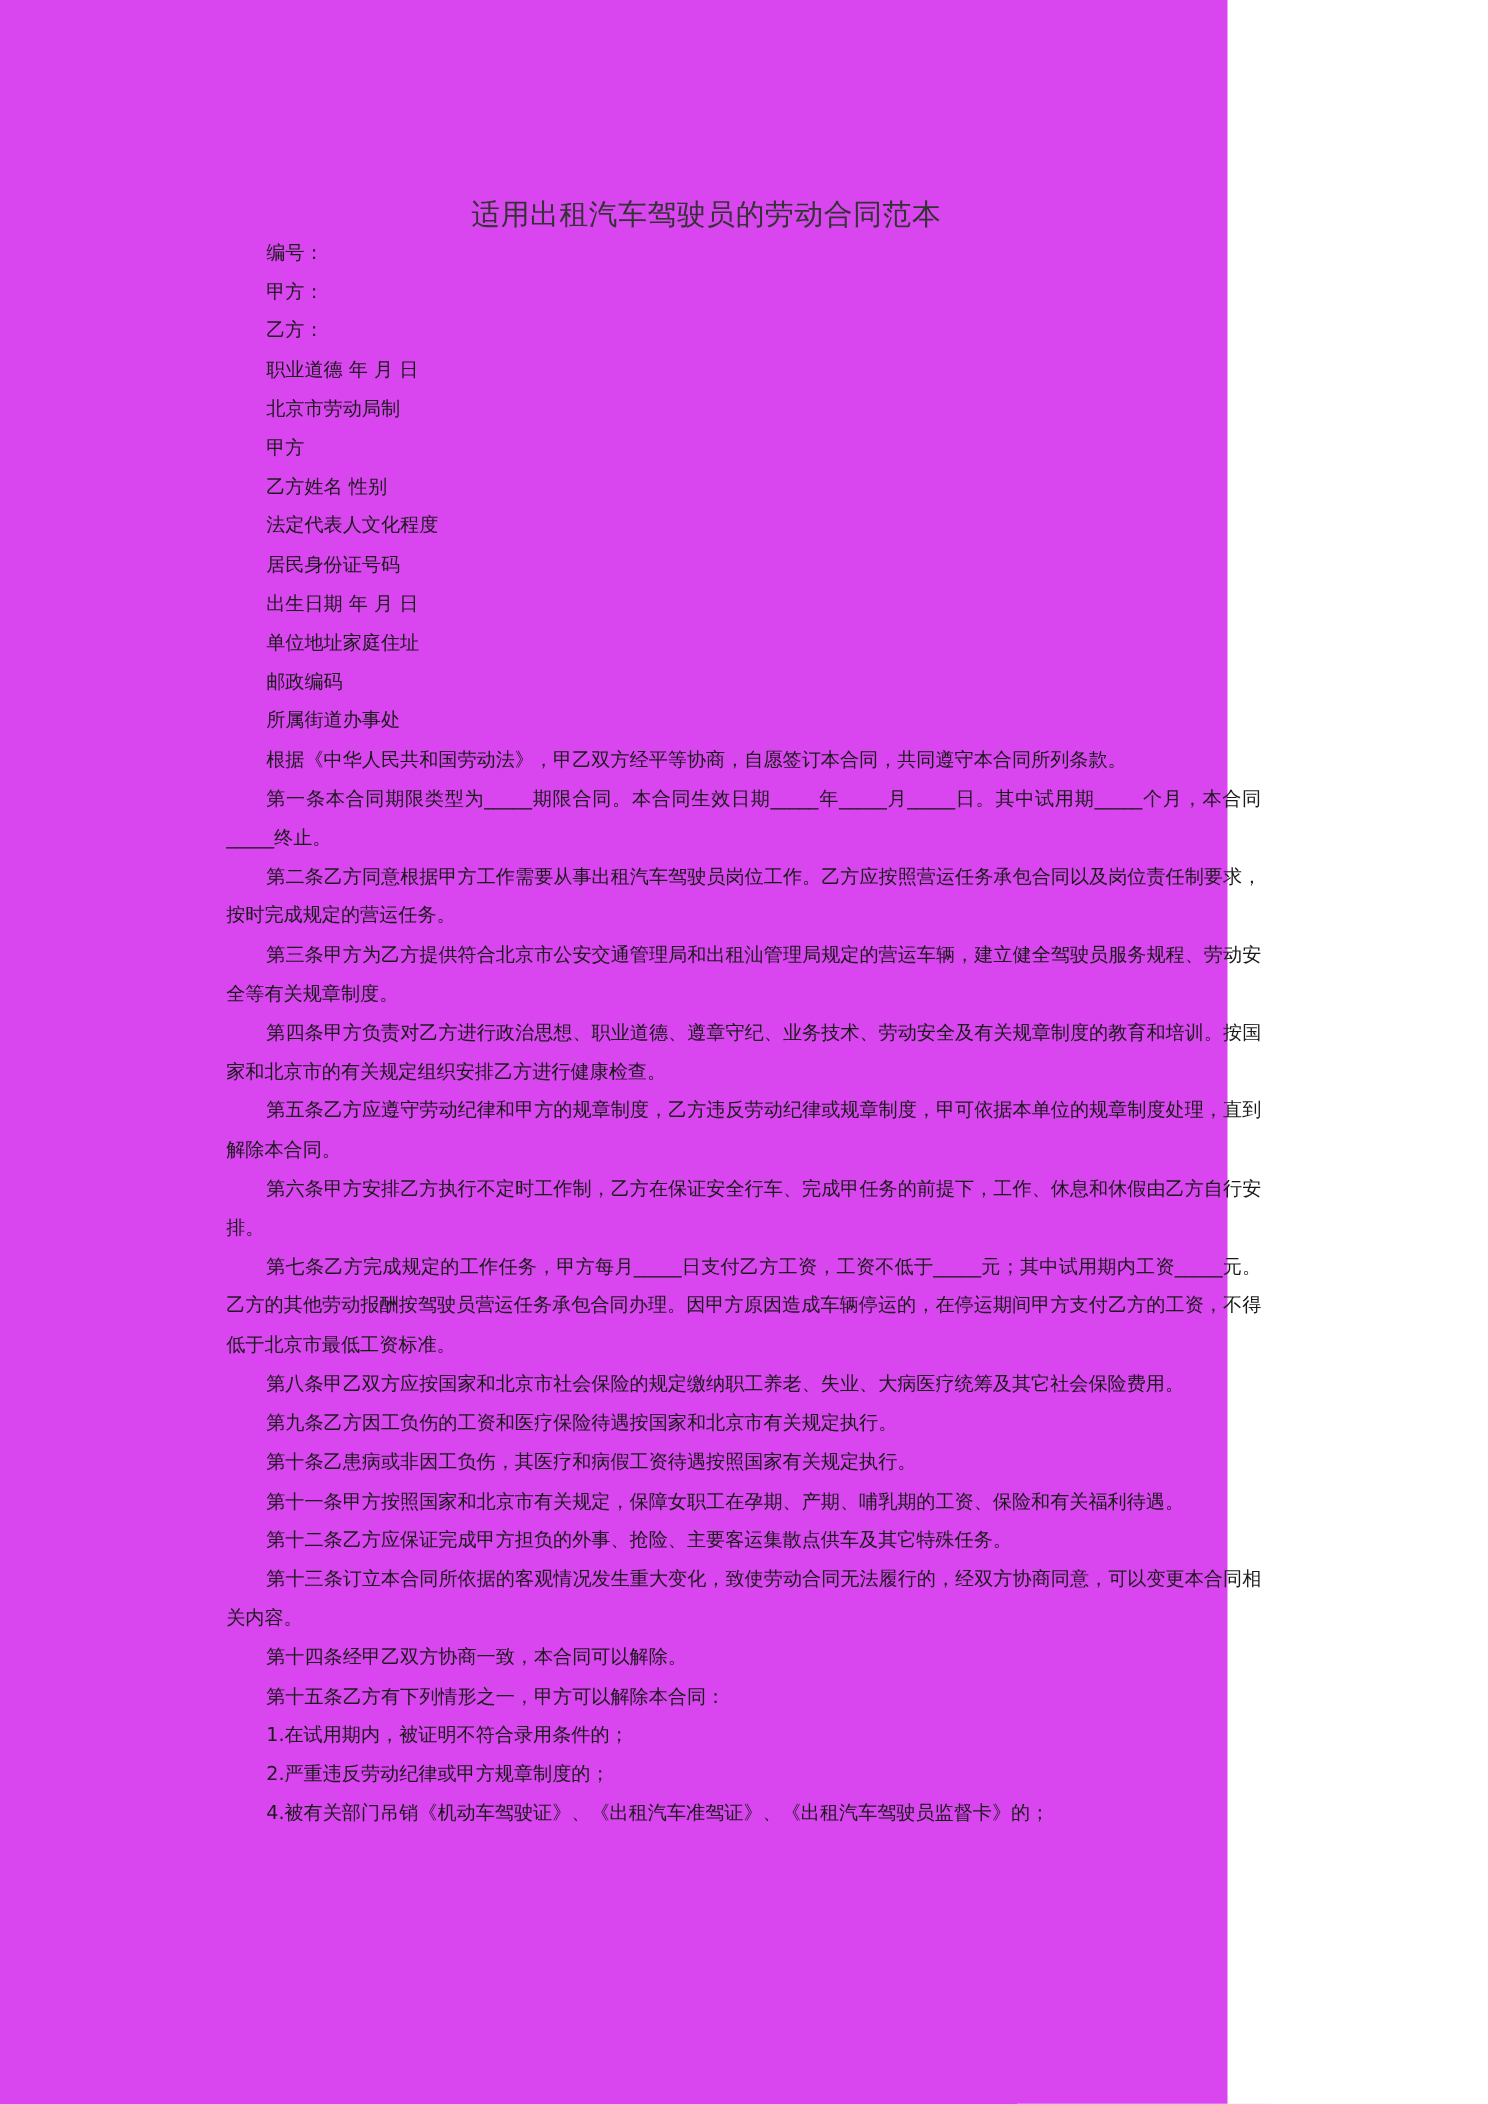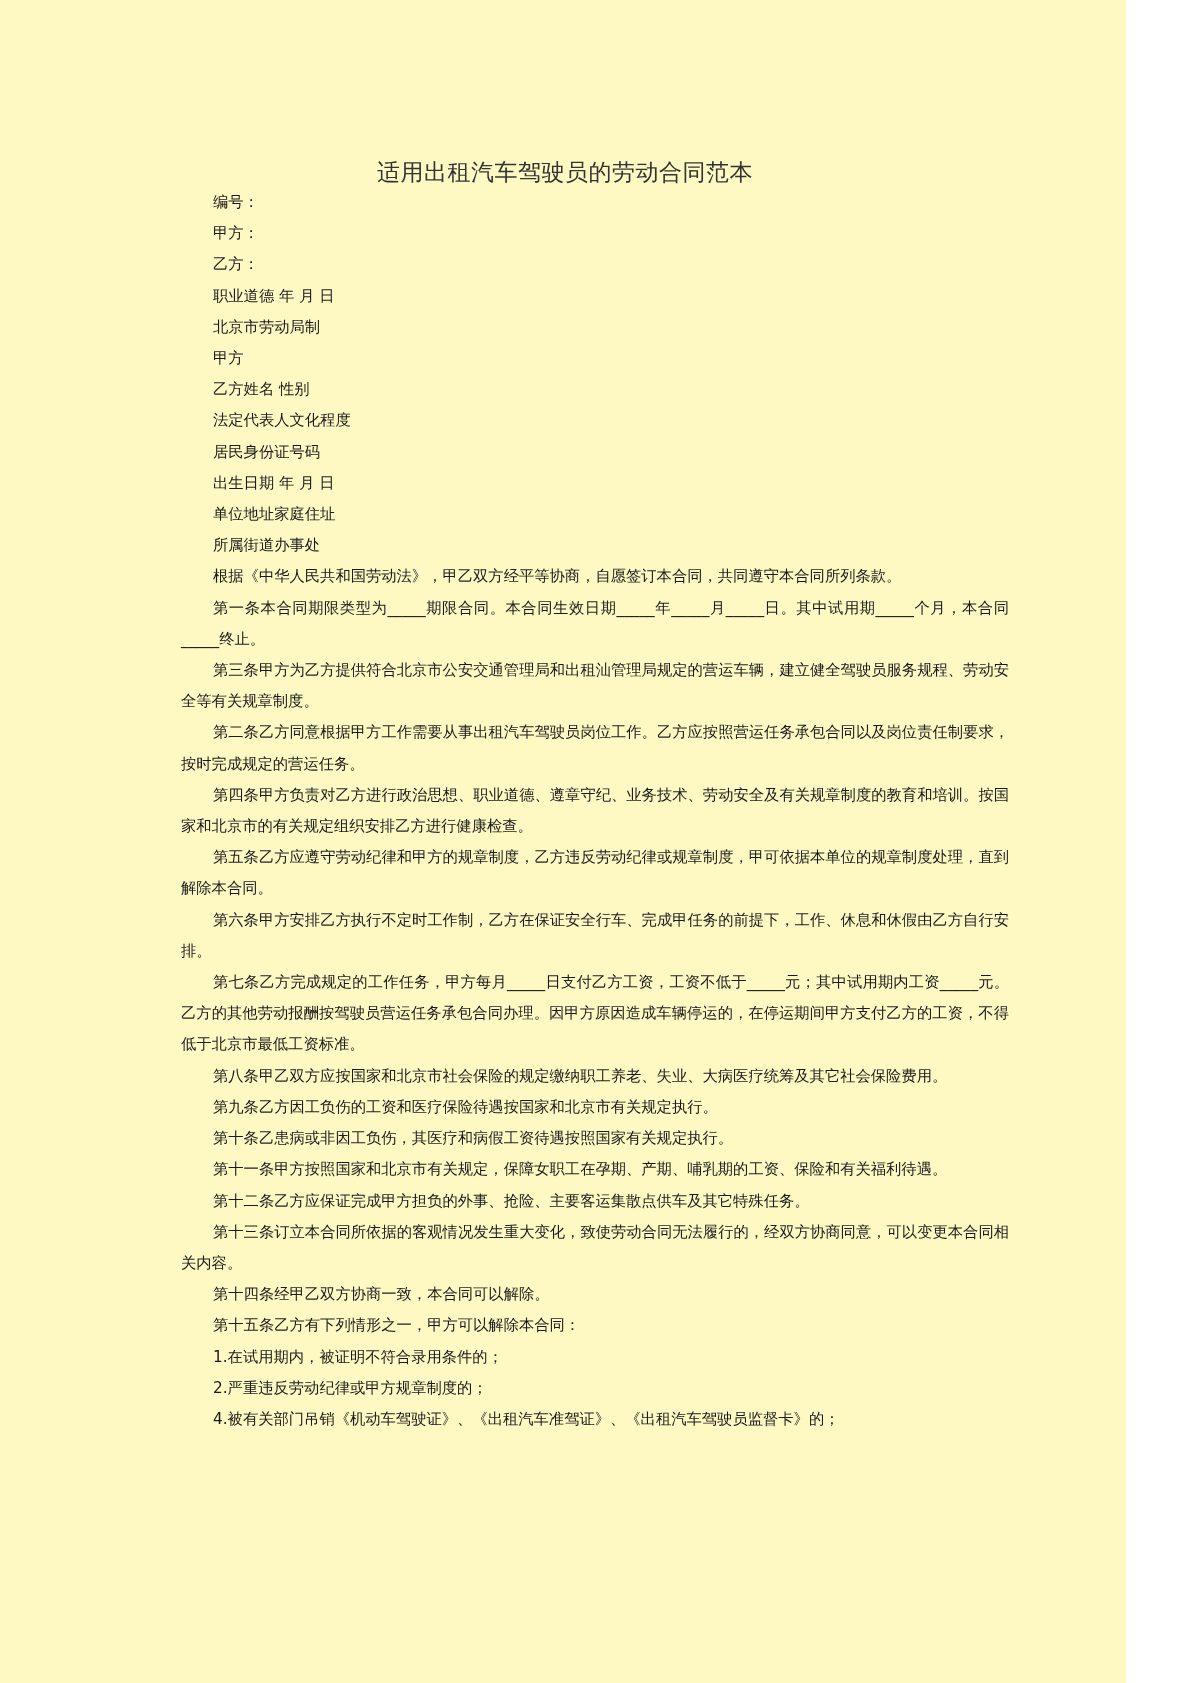--- a/index.html
+++ b/index.html
@@ -10,23 +10,23 @@
     body {
       width: 1190px;
       height: 1683px;
       position: relative;
       overflow: hidden;
     }
     .page {
       position: absolute;
       left: 0;
       top: 0;
-      width: 1126px;
+      width: 982px;
       height: 1683px;
-      background: #fef9c3;
+      background: #d946ef;
     }
     .title {
       position: absolute;
       top: 155px;
       left: 0;
       width: 1130px;
       text-align: center;
       font-family: "DejaVu Serif", "Liberation Serif", serif;
       font-size: 23px;
       color: #333333;
@@ -61,27 +61,28 @@
     <p class="p">甲方：</p>
     <p class="p">乙方：</p>
     <p class="p">职业道德 年 月 日</p>
     <p class="p">北京市劳动局制</p>
     <p class="p">甲方</p>
     <p class="p">乙方姓名 性别</p>
     <p class="p">法定代表人文化程度</p>
     <p class="p">居民身份证号码</p>
     <p class="p">出生日期 年 月 日</p>
     <p class="p">单位地址家庭住址</p>
+    <p class="p">邮政编码</p>
     <p class="p">所属街道办事处</p>
 
     <p class="p">根据《中华人民共和国劳动法》，甲乙双方经平等协商，自愿签订本合同，共同遵守本合同所列条款。</p>
 
     <p class="p">第一条本合同期限类型为_____期限合同。本合同生效日期_____年_____月_____日。其中试用期_____个月，本合同_____终止。</p>
+    <p class="p">第二条乙方同意根据甲方工作需要从事出租汽车驾驶员岗位工作。乙方应按照营运任务承包合同以及岗位责任制要求，按时完成规定的营运任务。</p>
     <p class="p">第三条甲方为乙方提供符合北京市公安交通管理局和出租汕管理局规定的营运车辆，建立健全驾驶员服务规程、劳动安全等有关规章制度。</p>
-    <p class="p">第二条乙方同意根据甲方工作需要从事出租汽车驾驶员岗位工作。乙方应按照营运任务承包合同以及岗位责任制要求，按时完成规定的营运任务。</p>
     <p class="p">第四条甲方负责对乙方进行政治思想、职业道德、遵章守纪、业务技术、劳动安全及有关规章制度的教育和培训。按国家和北京市的有关规定组织安排乙方进行健康检查。</p>
     <p class="p">第五条乙方应遵守劳动纪律和甲方的规章制度，乙方违反劳动纪律或规章制度，甲可依据本单位的规章制度处理，直到解除本合同。</p>
     <p class="p">第六条甲方安排乙方执行不定时工作制，乙方在保证安全行车、完成甲任务的前提下，工作、休息和休假由乙方自行安排。</p>
     <p class="p">第七条乙方完成规定的工作任务，甲方每月_____日支付乙方工资，工资不低于_____元；其中试用期内工资_____元。乙方的其他劳动报酬按驾驶员营运任务承包合同办理。因甲方原因造成车辆停运的，在停运期间甲方支付乙方的工资，不得低于北京市最低工资标准。</p>
     <p class="p">第八条甲乙双方应按国家和北京市社会保险的规定缴纳职工养老、失业、大病医疗统筹及其它社会保险费用。</p>
     <p class="p">第九条乙方因工负伤的工资和医疗保险待遇按国家和北京市有关规定执行。</p>
     <p class="p">第十条乙患病或非因工负伤，其医疗和病假工资待遇按照国家有关规定执行。</p>
     <p class="p">第十一条甲方按照国家和北京市有关规定，保障女职工在孕期、产期、哺乳期的工资、保险和有关福利待遇。</p>
     <p class="p">第十二条乙方应保证完成甲方担负的外事、抢险、主要客运集散点供车及其它特殊任务。</p>
     <p class="p">第十三条订立本合同所依据的客观情况发生重大变化，致使劳动合同无法履行的，经双方协商同意，可以变更本合同相关内容。</p>

